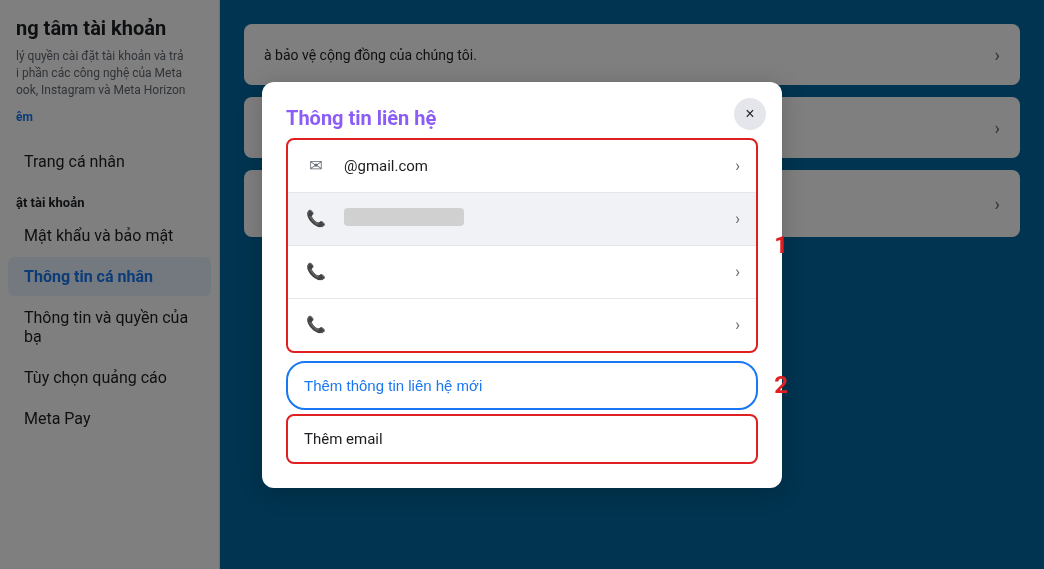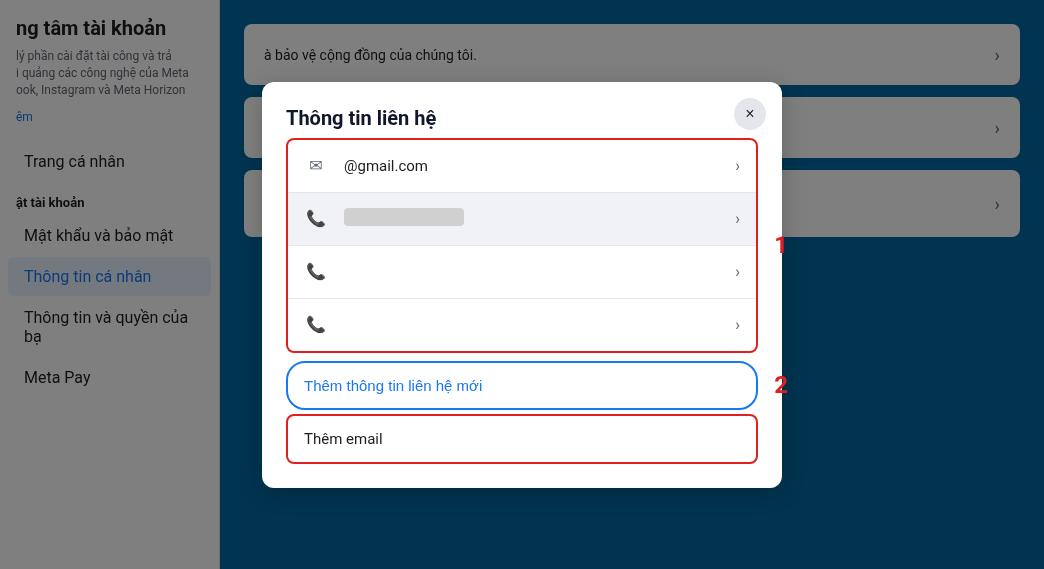--- a/index.html
+++ b/index.html
@@ -42,35 +42,36 @@
       color: #606770;
       padding: 0 16px 12px;
       line-height: 1.4;
     }
 
     .sidebar-link {
       font-size: 12px;
       color: #1877f2;
       padding: 0 16px 16px;
       display: block;
+      font-weight: bold;
     }
 
     .sidebar-item {
       padding: 10px 16px;
       font-size: 16px;
       color: #1c1e21;
       cursor: pointer;
       border-radius: 6px;
       margin: 2px 8px;
     }
 
     .sidebar-item.active {
       background: #e7f3ff;
       color: #1877f2;
-      font-weight: 400;
+      font-weight: 700;
     }
 
     .sidebar-section-title {
       font-size: 13px;
       font-weight: 700;
       color: #1c1e21;
       padding: 12px 16px 4px;
     }
 
     
@@ -141,21 +142,21 @@
       display: flex;
       align-items: center;
       justify-content: center;
       font-size: 16px;
       color: #1c1e21;
     }
 
     .modal-title {
       font-size: 20px;
       font-weight: 700;
-      color: #0f172a;
+      color: #8b5cf6;
       margin-bottom: 8px;
     }
 
     .modal-subtitle {
       font-size: 14px;
       color: #606770;
       margin-bottom: 20px;
       line-height: 1.5;
     }
 
@@ -287,42 +288,45 @@
     }
   </style>
 </head>
 <body>
 
 <div class="bg-page">
 
   <div class="sidebar">
     <div class="sidebar-title">ng tâm tài khoản</div>
     <div class="sidebar-subtitle">
-      <span>lý phần cài đặt tài công và trả</span><br>
-      <span>i quảng các công nghệ của Meta</span><br>
+      <span>lý quyền cài đặt tài khoản và trả</span><br>
+      <span>i phần các công nghệ của Meta</span><br>
       <span>ook, Instagram và Meta Horizon</span>
     </div>
     <div class="sidebar-link">êm</div>
 
     <div class="sidebar-item">
       <span>Trang cá nhân</span>
     </div>
 
     <div class="sidebar-section-title">
       <span>ật tài khoản</span>
     </div>
 
     <div class="sidebar-item">
       <span>Mật khẩu và bảo mật</span>
     </div>
     <div class="sidebar-item active">
       <span>Thông tin cá nhân</span>
     </div>
     <div class="sidebar-item">
       <span>Thông tin và quyền của bạ</span>
+    </div>
+    <div class="sidebar-item">
+      <span>Tùy chọn quảng cáo</span>
     </div>
     <div class="sidebar-item">
       <span>Meta Pay</span>
     </div>
   </div>
 
   <div class="main-content">
     <div class="content-section">
       <span class="content-section-text">à bảo vệ cộng đồng của chúng tôi.</span>
       <span class="chevron-right">›</span>

